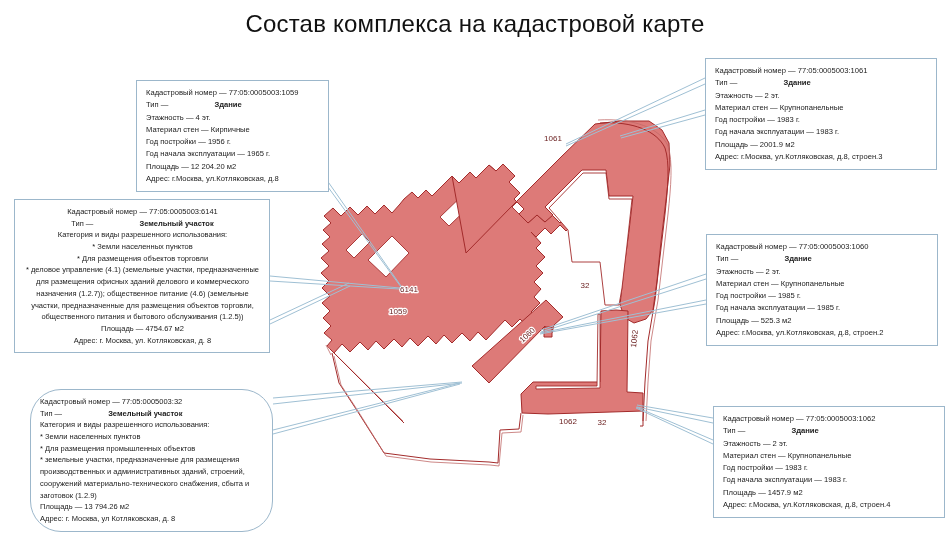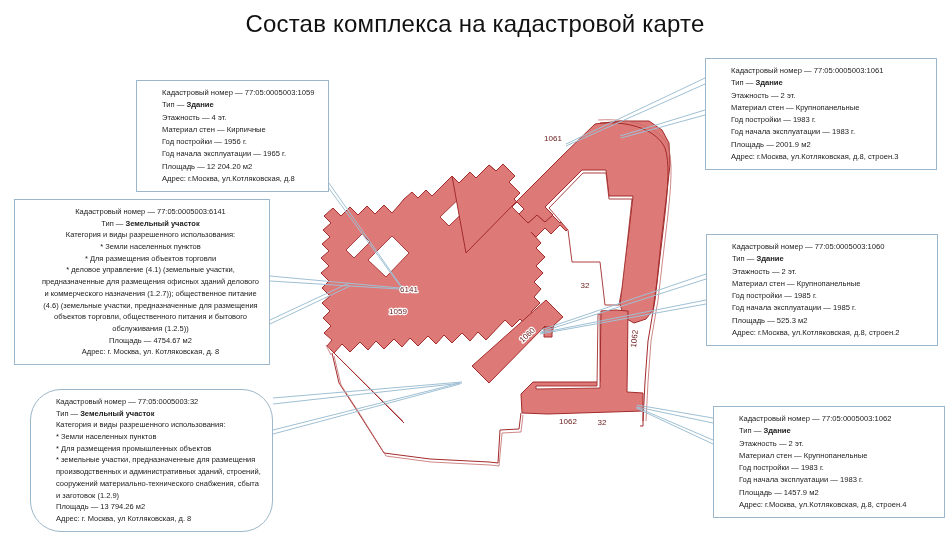--- a/index.html
+++ b/index.html
@@ -25,29 +25,29 @@
 
   
   #mapsvg{position:absolute;left:0;top:0;width:950px;height:534px;}
 
   
   .callout{
     position:absolute;
     background:#ffffff;
     border:1px solid #9cb7cb;
     box-sizing:border-box;
-    padding:6px 8px 6px 25px;
+    padding:6px 8px 6px 9px;
     font-size:7.6px;
     line-height:1.62;
     color:#1b1b1b;
     z-index:5;
   }
   .callout .ln{white-space:nowrap;}
   .callout .ln.wrap{white-space:normal;}
-  .callout b{font-weight:700;}
+  .callout b{font-weight:700;margin-left:44px;}
 
   
   #box-1059{left:136px;top:80px;width:193px;}
   #box-6141{left:14px;top:199px;width:256px;text-align:center;}
   #box-32  {left:30px;top:389px;width:243px;}
   #box-1061{left:705px;top:58px;width:232px;}
   #box-1060{left:706px;top:234px;width:232px;}
   #box-1062{left:713px;top:406px;width:232px;}
 
   #box-6141{font-size:7.5px;line-height:1.56;}

